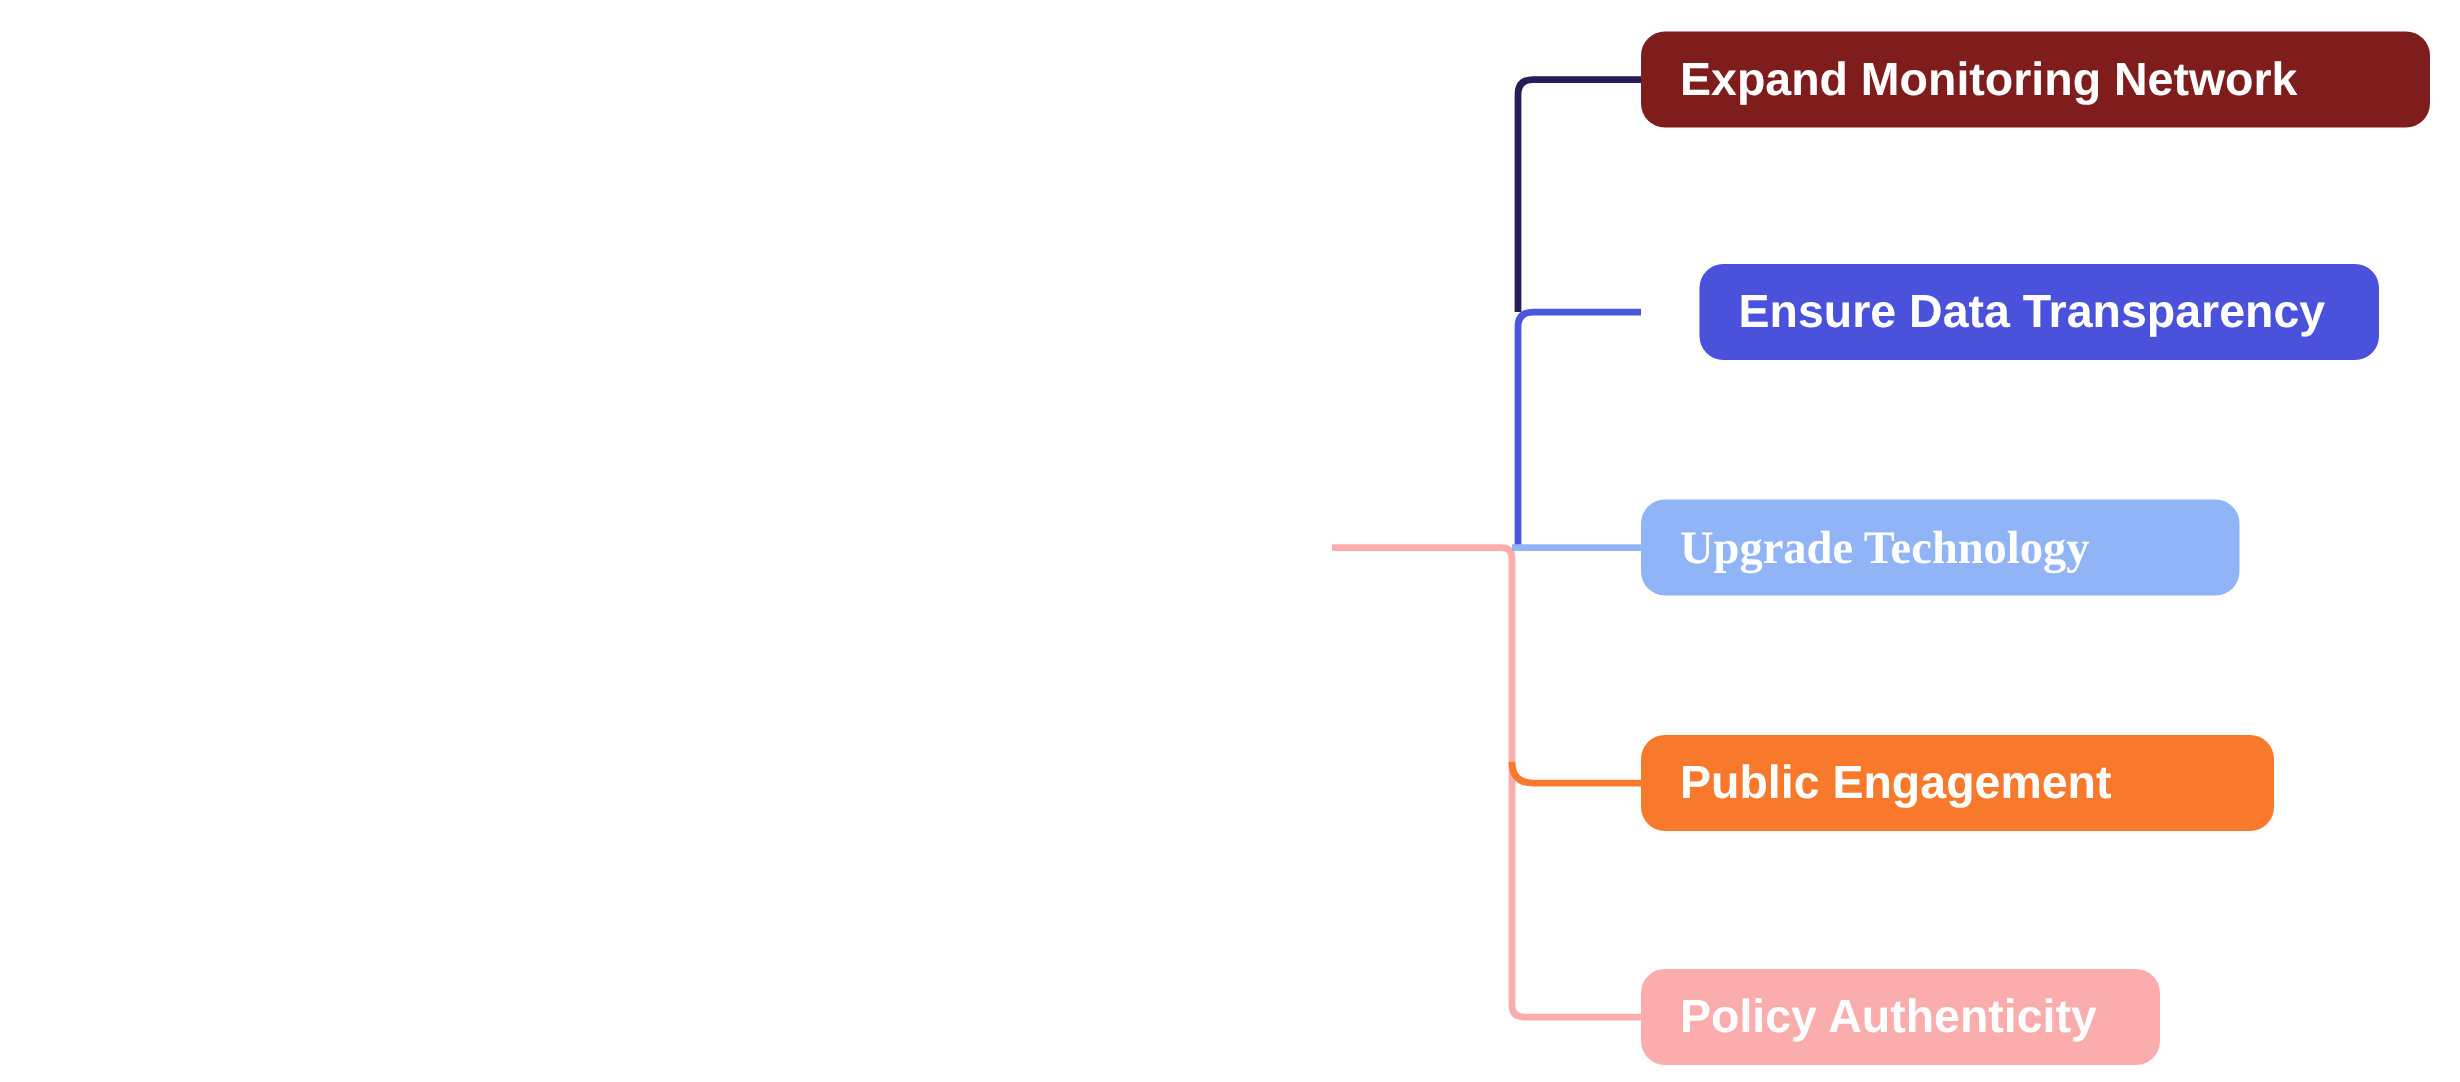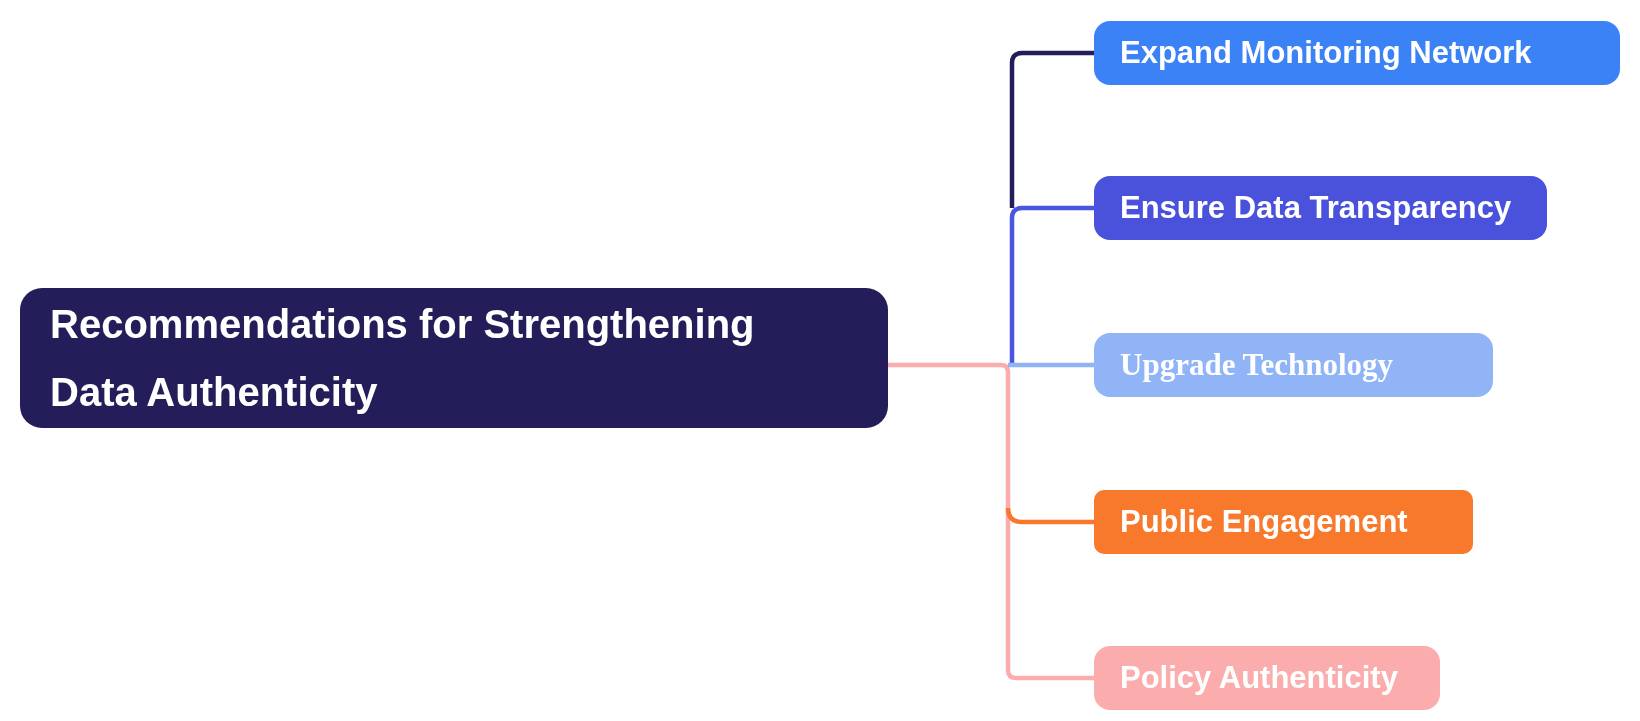--- a/index.html
+++ b/index.html
@@ -47,48 +47,45 @@
     left: 1094px;
     height: 64px;
     border-radius: 16px;
     font-size: 31px;
     line-height: 64px;
     padding-left: 26px;
     white-space: nowrap;
     overflow: hidden;
   }
   .child-0 { top: 21px;  width: 526px; }
-  .child-1 { top: 176px; width: 453px; }
+  .child-1 { top: 176px; width: 453px; margin-left: 39px; }
   .child-2 { top: 333px; width: 399px; font-family: Liberation Serif, serif; }
-  .child-3 { top: 490px; width: 379px; border-radius: 10px; }
+  .child-3 { top: 490px; width: 422px; }
   .child-4 { top: 646px; width: 346px; }
 </style>
 </head>
 <body>
 
 <div class="canvas">
 
   <svg class="connectors" width="1640" height="721" viewBox="0 0 1640 721" xmlns="http://www.w3.org/2000/svg">
 
     <path d="M 888 365 L 1001 365 Q 1008 365 1008 372 L 1008 670 Q 1008 678 1016 678 L 1094 678" fill="none" stroke-width="4.5" stroke="#FBADAD"></path>
 
     <path d="M 1012 208 L 1012 63 Q 1012 53 1022 53 L 1094 53" fill="none" stroke-width="4.5" stroke="#231E59"></path>
 
     <path d="M 1012 365 L 1012 218 Q 1012 208 1022 208 L 1094 208" fill="none" stroke-width="4.5" stroke="#4A55E1"></path>
 
     <path d="M 1008 365 L 1094 365" fill="none" stroke-width="4.5" stroke="#90B4F6"></path>
 
     <path d="M 1008 508 Q 1008 522 1022 522 L 1094 522" fill="none" stroke-width="4.5" stroke="#F8792C"></path>
   </svg>
 
-  <div class="node root-node" style="background-color: rgb(35, 30, 89); color: rgb(255, 255, 255);">
-    <span>Recommendations for Strengthening Data Authenticity</span>
-  </div>
 
-  <div class="node child-node child-0" style="background-color: #3b82f6; color: rgb(255, 255, 255);">Expand Monitoring Network</div>
+  <div class="node child-node child-0" style="background-color: #7f1d1d; color: rgb(255, 255, 255);">Expand Monitoring Network</div>
 
   <div class="node child-node child-1" style="background-color: rgb(74, 82, 219); color: rgb(255, 255, 255);">Ensure Data Transparency</div>
 
   <div class="node child-node child-2" style="background-color: rgb(144, 180, 246); color: rgb(255, 255, 255);">Upgrade Technology</div>
 
   <div class="node child-node child-3" style="background-color: rgb(248, 121, 44); color: rgb(255, 255, 255);">Public Engagement</div>
 
   <div class="node child-node child-4" style="background-color: rgb(251, 173, 173); color: rgb(255, 255, 255);">Policy Authenticity</div>
 
 </div>

